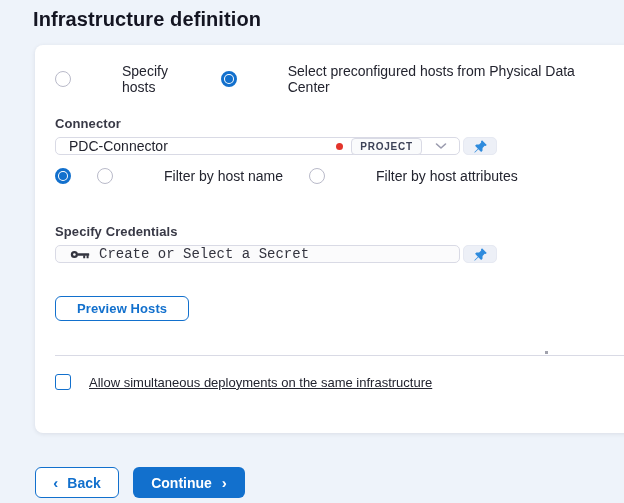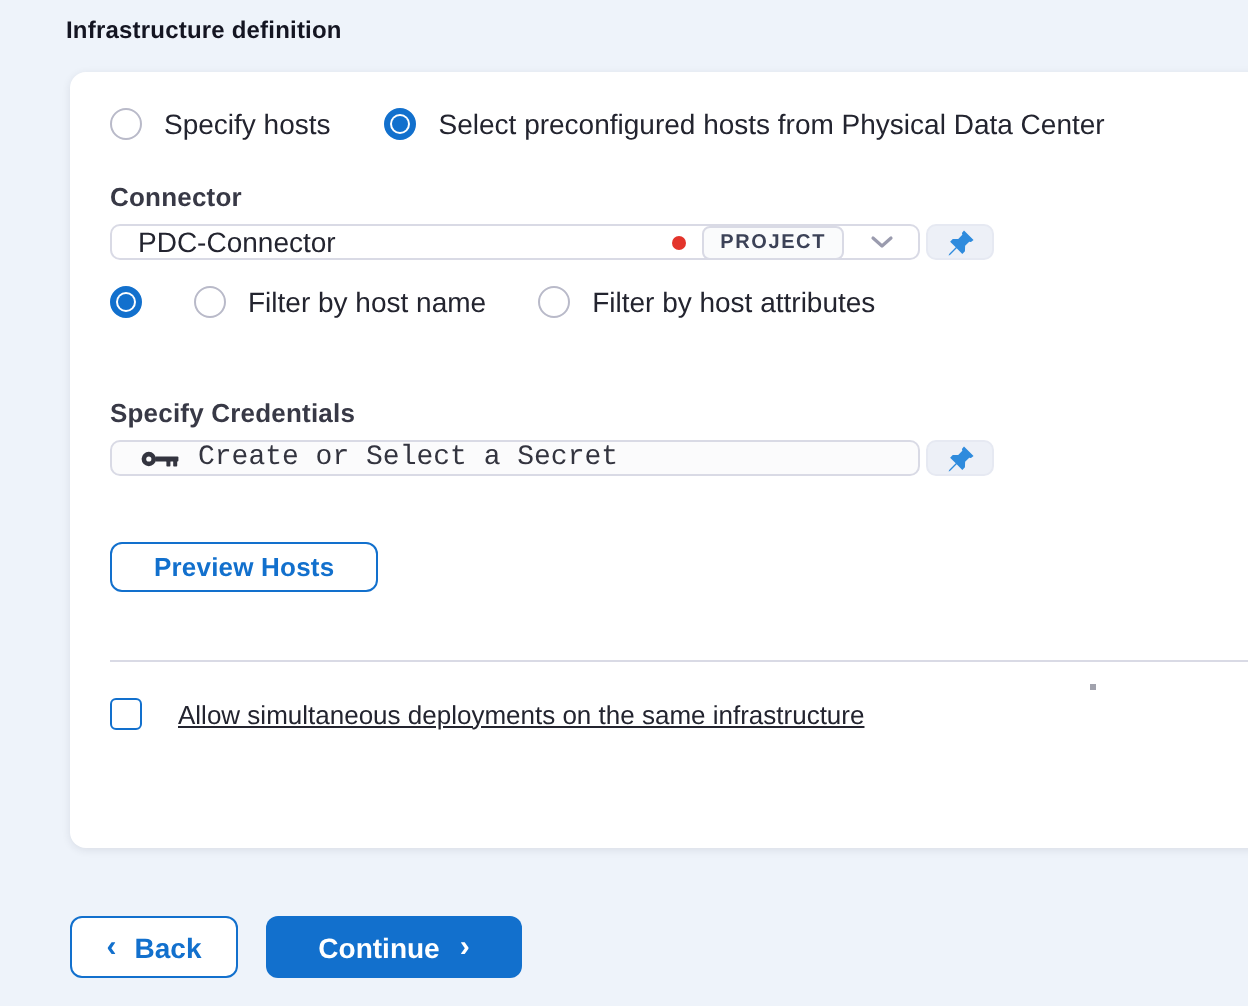--- a/index.html
+++ b/index.html
@@ -12,35 +12,35 @@
   }
   *{box-sizing:border-box;margin:0;padding:0;}
   html,body{width:624px;height:503px;overflow:hidden;}
   body{
     background:#eef3fa;
     font-family:"Liberation Sans", sans-serif;
     color:var(--text-dark);
     position:relative;
   }
   .page-title{
-    font-size:12px;font-weight:700;color:#141522;
+    font-size:20px;font-weight:700;color:#141522;
     padding:8px 0 0 33px;letter-spacing:.1px;
   }
   .card{
     position:relative;
     margin:14px 0 0 35px;
     width:602px; 
     height:388px;
     background:#ffffff;
     border-radius:8px;
     box-shadow:0 1px 4px rgba(40,41,61,.10);
     padding:18px 20px;
   }
   .radio-row{display:flex;align-items:center;}
-  .radio-opt{display:flex;align-items:flex-end;cursor:pointer;}
+  .radio-opt{display:flex;align-items:center;cursor:pointer;gap:40px;}
   .radio-row-1 .radio-opt{margin-right:27px;}
   .radio-row-2 .radio-opt{margin-right:26px;}
   .radio{
     width:16px;height:16px;border-radius:50%;
     border:1px solid #b9bac9;background:#fff;
     flex:0 0 16px;position:relative;
   }
   .radio.checked{
     border:3px solid var(--accent);
   }
@@ -108,21 +108,21 @@
   .btn{
     height:31px;border-radius:6px;font-size:14px;font-weight:700;
     display:inline-flex;align-items:center;justify-content:center;
     cursor:pointer;font-family:"Liberation Sans", sans-serif;
   }
   .btn-back{
     width:84px;background:#fff;color:var(--accent);
     border:1.5px solid var(--accent);margin-right:14px;
   }
   .btn-continue{
-    width:128px;background:var(--accent);color:#fff;border:none;
+    width:112px;background:var(--accent);color:#fff;border:none;
   }
   .btn .chev{font-size:15px;font-weight:700;line-height:1;}
   .btn-back .chev{margin-right:9px;}
   .btn-continue .chev{margin-left:10px;}
   .mt-conn{margin-top:21px;}
   .mt-row2{margin-top:13px;}
   .mt-cred{margin-top:40px;}
 </style>
 </head>
 <body>

